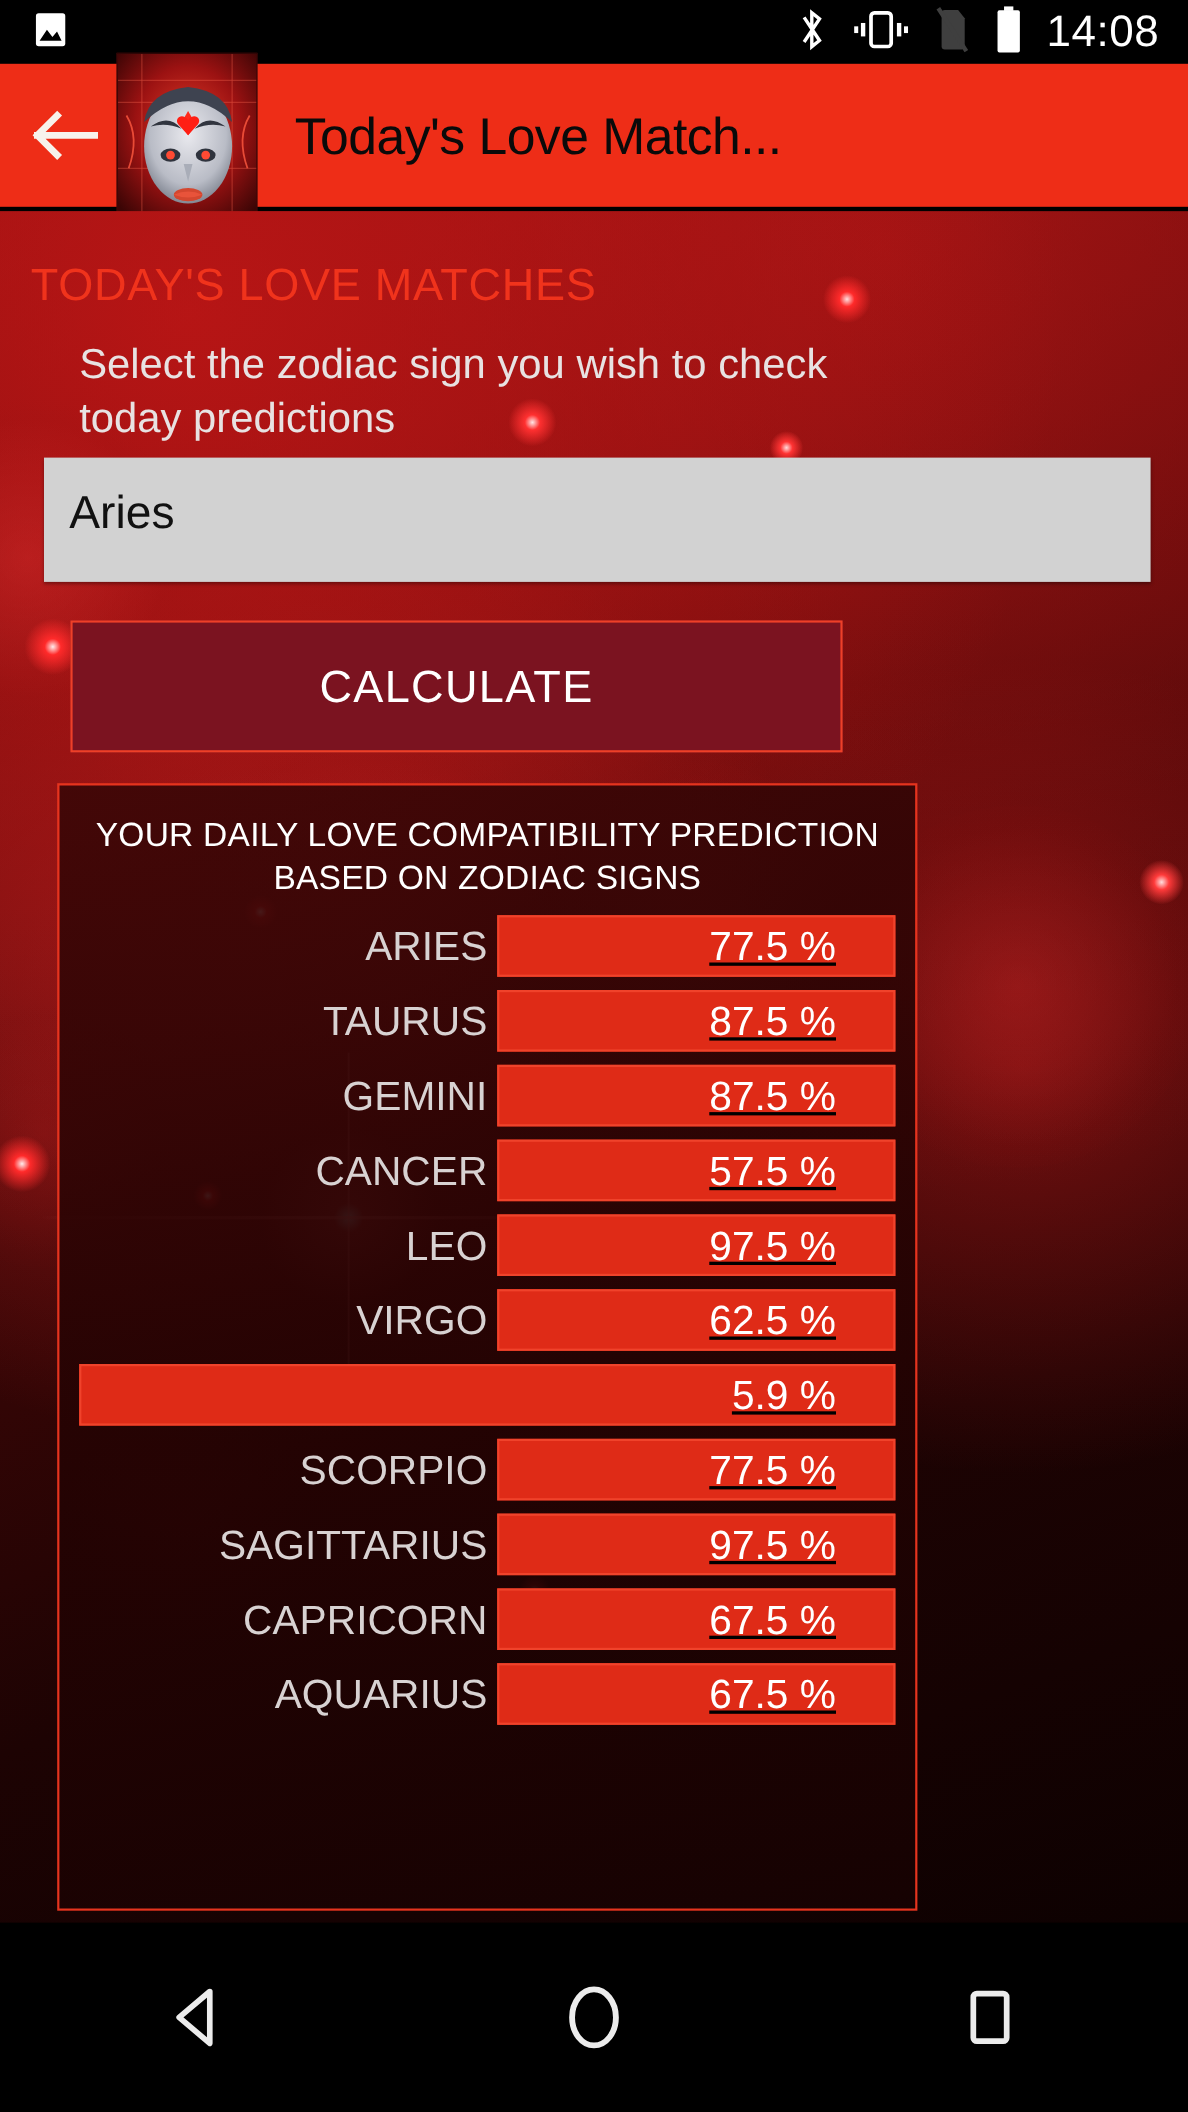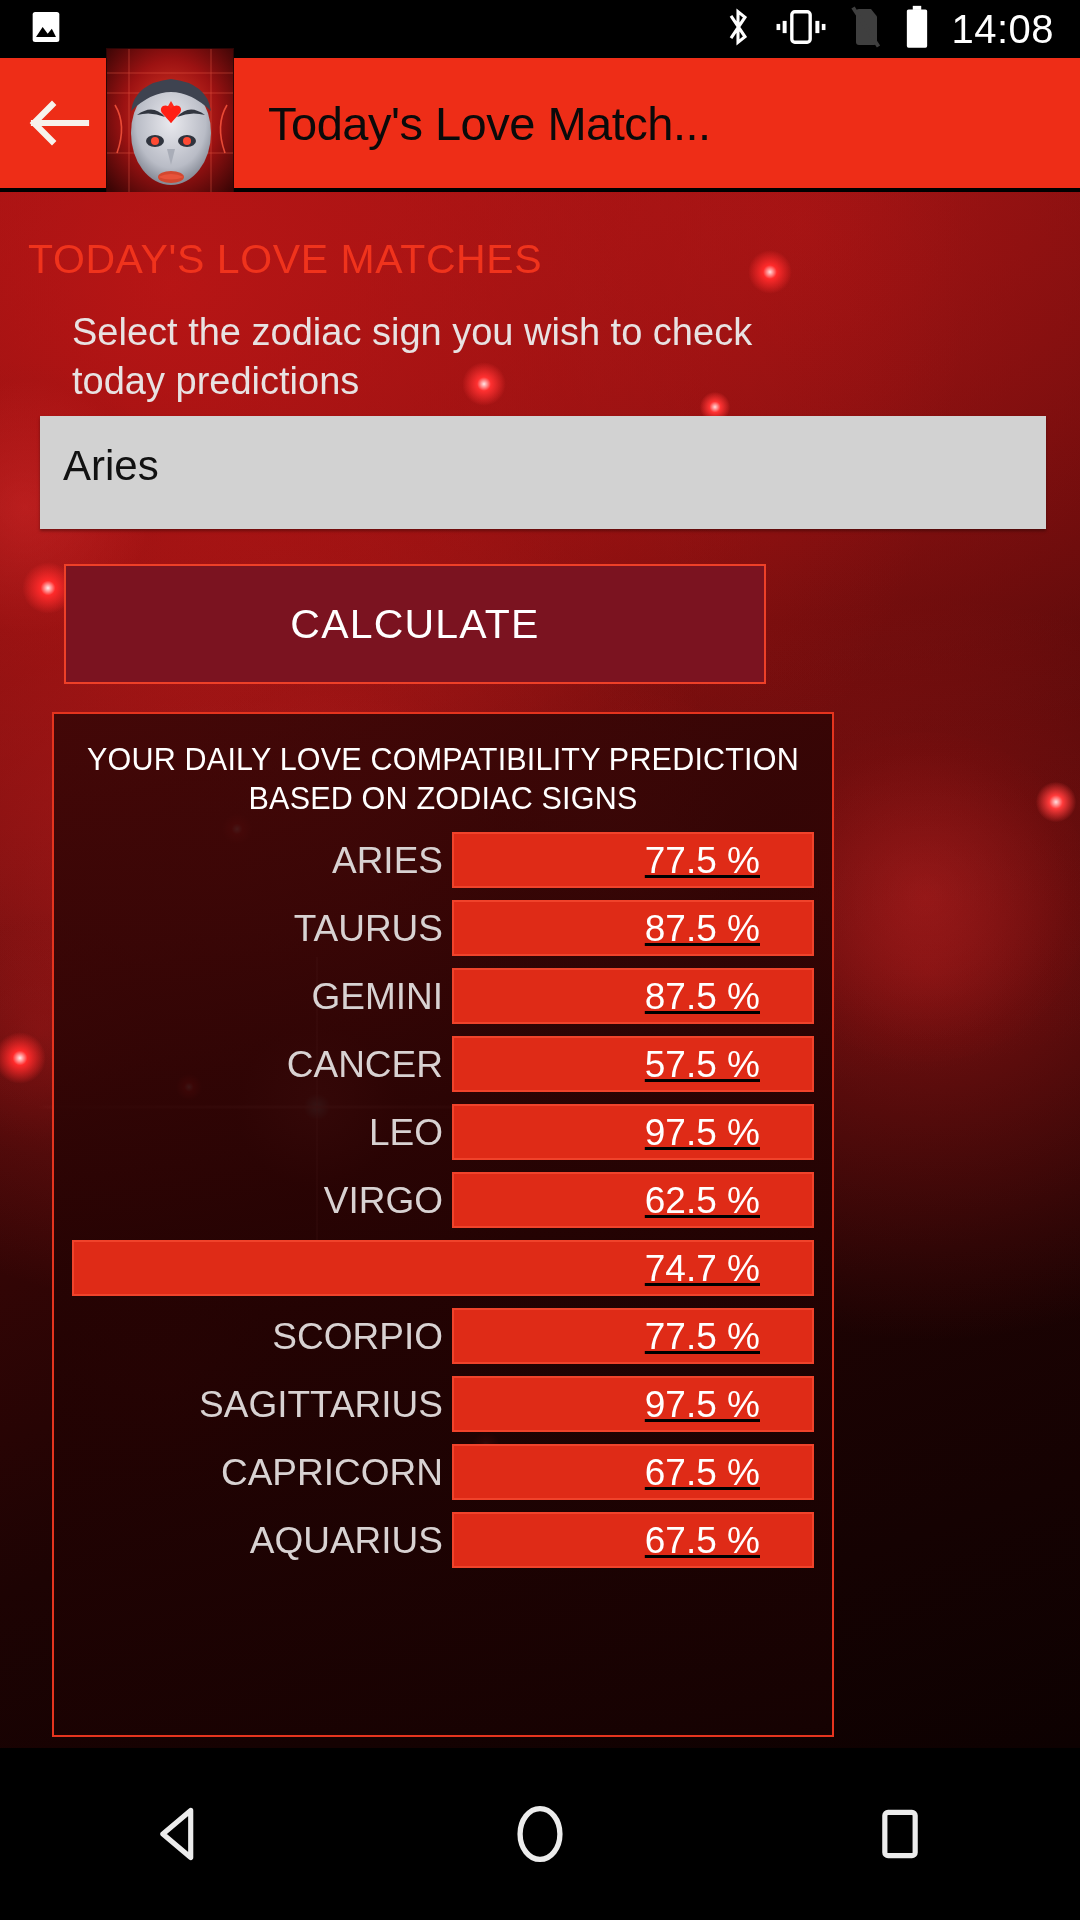--- a/index.html
+++ b/index.html
@@ -277,21 +277,21 @@
             </div>
           </div>
           <div class="row">
             <div class="row-label">VIRGO</div>
             <div class="row-bar">
               <span class="row-value">62.5 %</span>
             </div>
           </div>
           <div class="row">
             <div class="row-bar">
-              <span class="row-value">74.7 %</span>
+              <span class="row-value">5.9 %</span>
             </div>
           </div>
           <div class="row">
             <div class="row-label">SCORPIO</div>
             <div class="row-bar">
               <span class="row-value">77.5 %</span>
             </div>
           </div>
           <div class="row">
             <div class="row-label">SAGITTARIUS</div>

